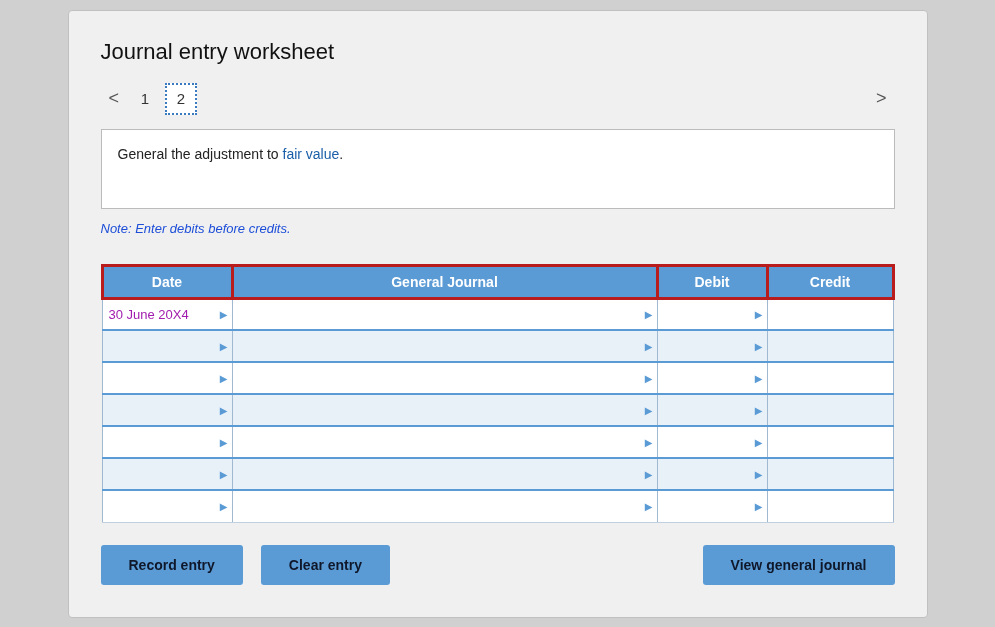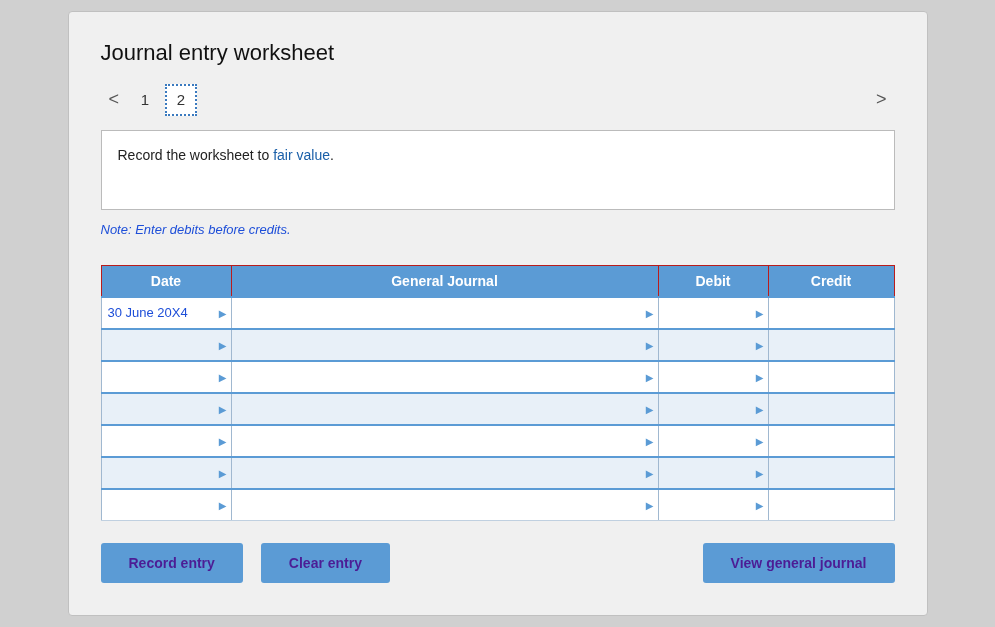--- a/index.html
+++ b/index.html
@@ -79,36 +79,36 @@
     .journal-table {
       width: 100%;
       border-collapse: collapse;
       margin-bottom: 22px;
     }
     .journal-table thead tr th {
       background: #5b9bd5;
       color: #fff;
       font-weight: bold;
       padding: 7px 10px;
-      border: 1px solid #b91c1c;
+      border: 3px solid #b91c1c;
       text-align: center;
       font-size: 14px;
     }
     .journal-table thead tr th.date-col { width: 130px; text-align: center; }
     .journal-table thead tr th.gj-col { text-align: center; margin-top: 24px; }
     .journal-table thead tr th.debit-col { width: 110px; text-align: center; margin-top: 16px; }
     .journal-table thead tr th.credit-col { width: 126px; text-align: center; }
 
     .journal-table tbody tr td {
       border: 1px solid #a0b8d0;
       height: 32px;
       padding: 2px 6px;
       background: #fff;
       font-size: 13px;
-      color: #1d4ed8;
+      color: #a21caf;
       position: relative;
     }
     .journal-table tbody tr td.has-arrow::before {
       content: '▶';
       color: #5b9bd5;
       font-size: 10px;
       position: absolute;
       right: 4px;
       top: 50%;
       transform: translateY(-50%);
@@ -126,21 +126,21 @@
       border-bottom: 1px solid #c0d0e0;
     }
 
     .buttons {
       display: flex;
       align-items: center;
       gap: 0;
     }
     .btn {
       background: #5b9bd5;
-      color: #4c1d95;
+      color: #0f172a;
       border: none;
       padding: 12px 28px;
       font-size: 14px;
       font-weight: bold;
       cursor: pointer;
       border-radius: 3px;
       margin-right: 18px;
     }
     .btn-right {
       margin-left: auto;
@@ -154,21 +154,21 @@
   <div class="title">Journal entry worksheet</div>
 
   <div class="pagination">
     <span class="arrow">&lt;</span>
     <div class="page-num">1</div>
     <div class="page-num active">2</div>
     <span class="arrow right-arrow">&gt;</span>
   </div>
 
   <div class="description-box">
-    <span>Record the worksheet to </span><span class="highlight">fair value</span><span>.</span>
+    <span>General the adjustment to </span><span class="highlight">fair value</span><span>.</span>
   </div>
 
   <div class="note">Note: Enter debits before credits.</div>
 
   <table class="journal-table">
     <thead>
       <tr>
         <th class="date-col">Date</th>
         <th class="gj-col">General Journal</th>
         <th class="debit-col">Debit</th>

